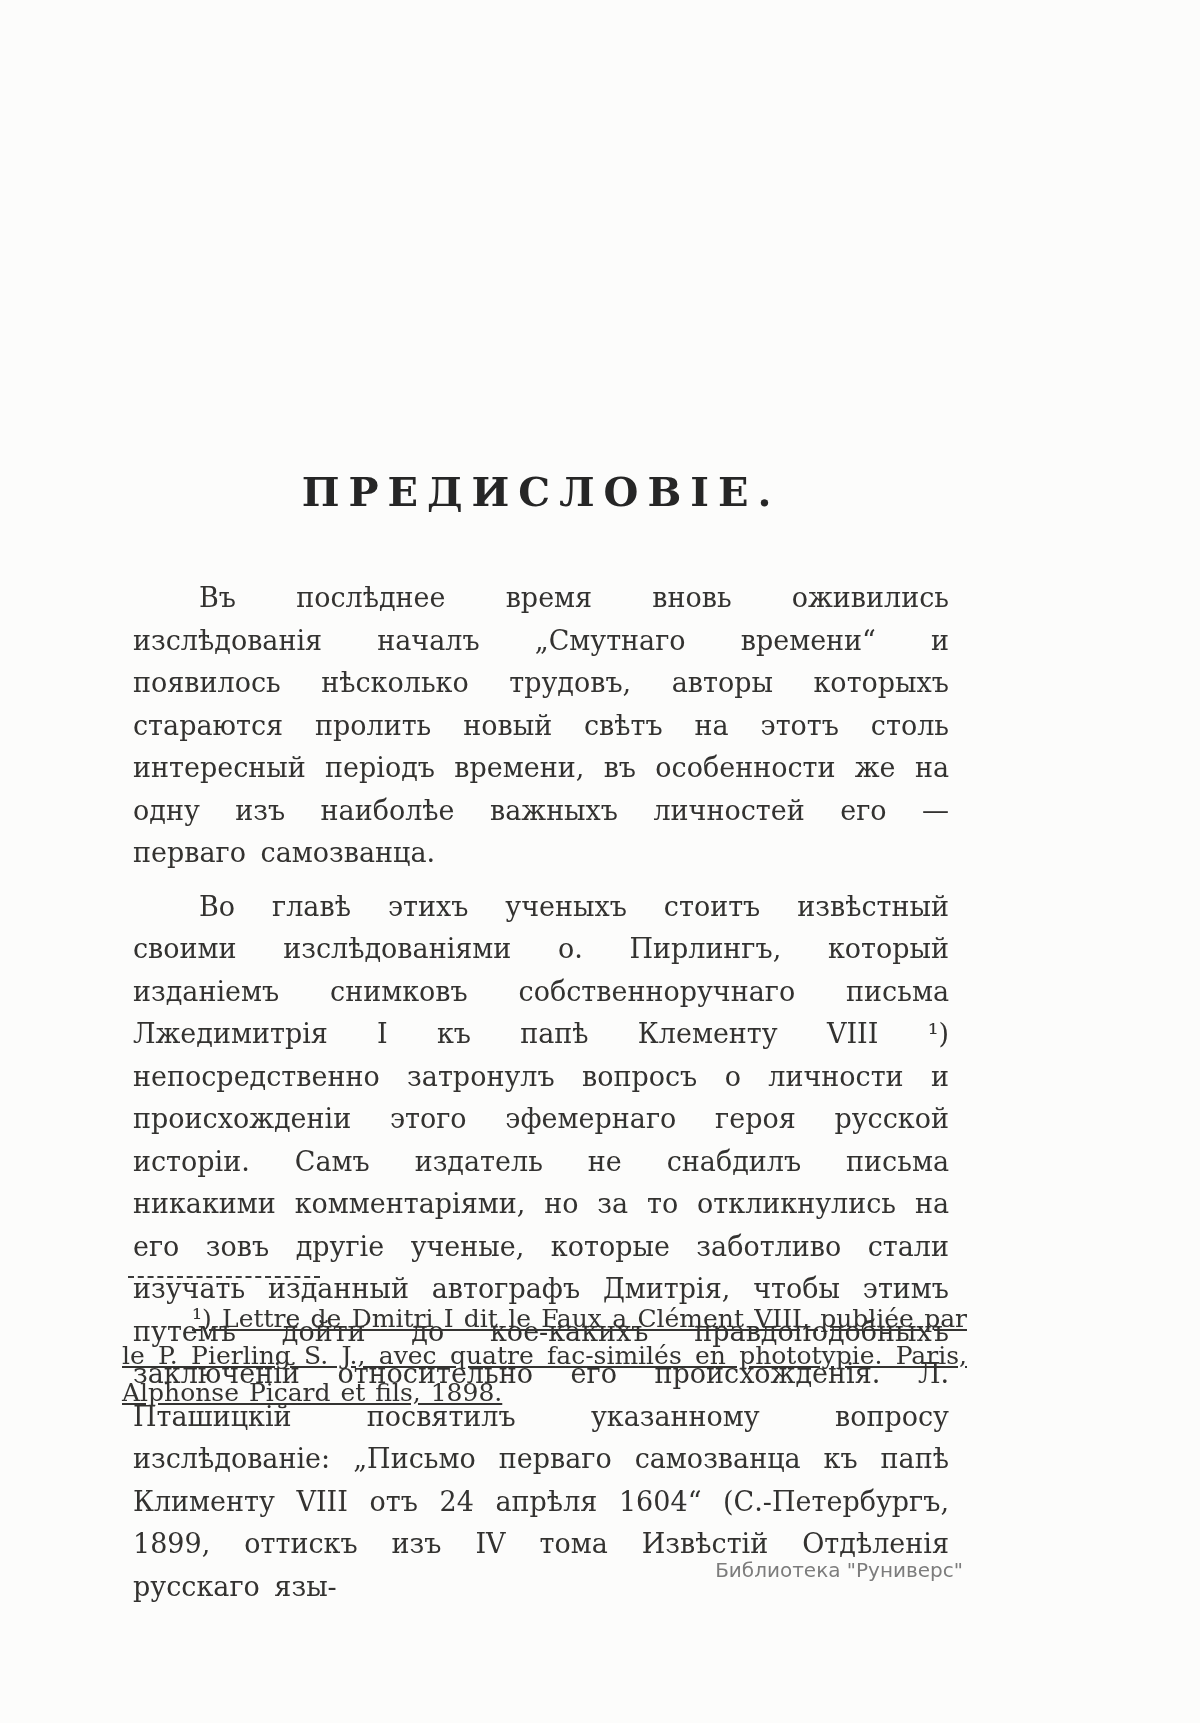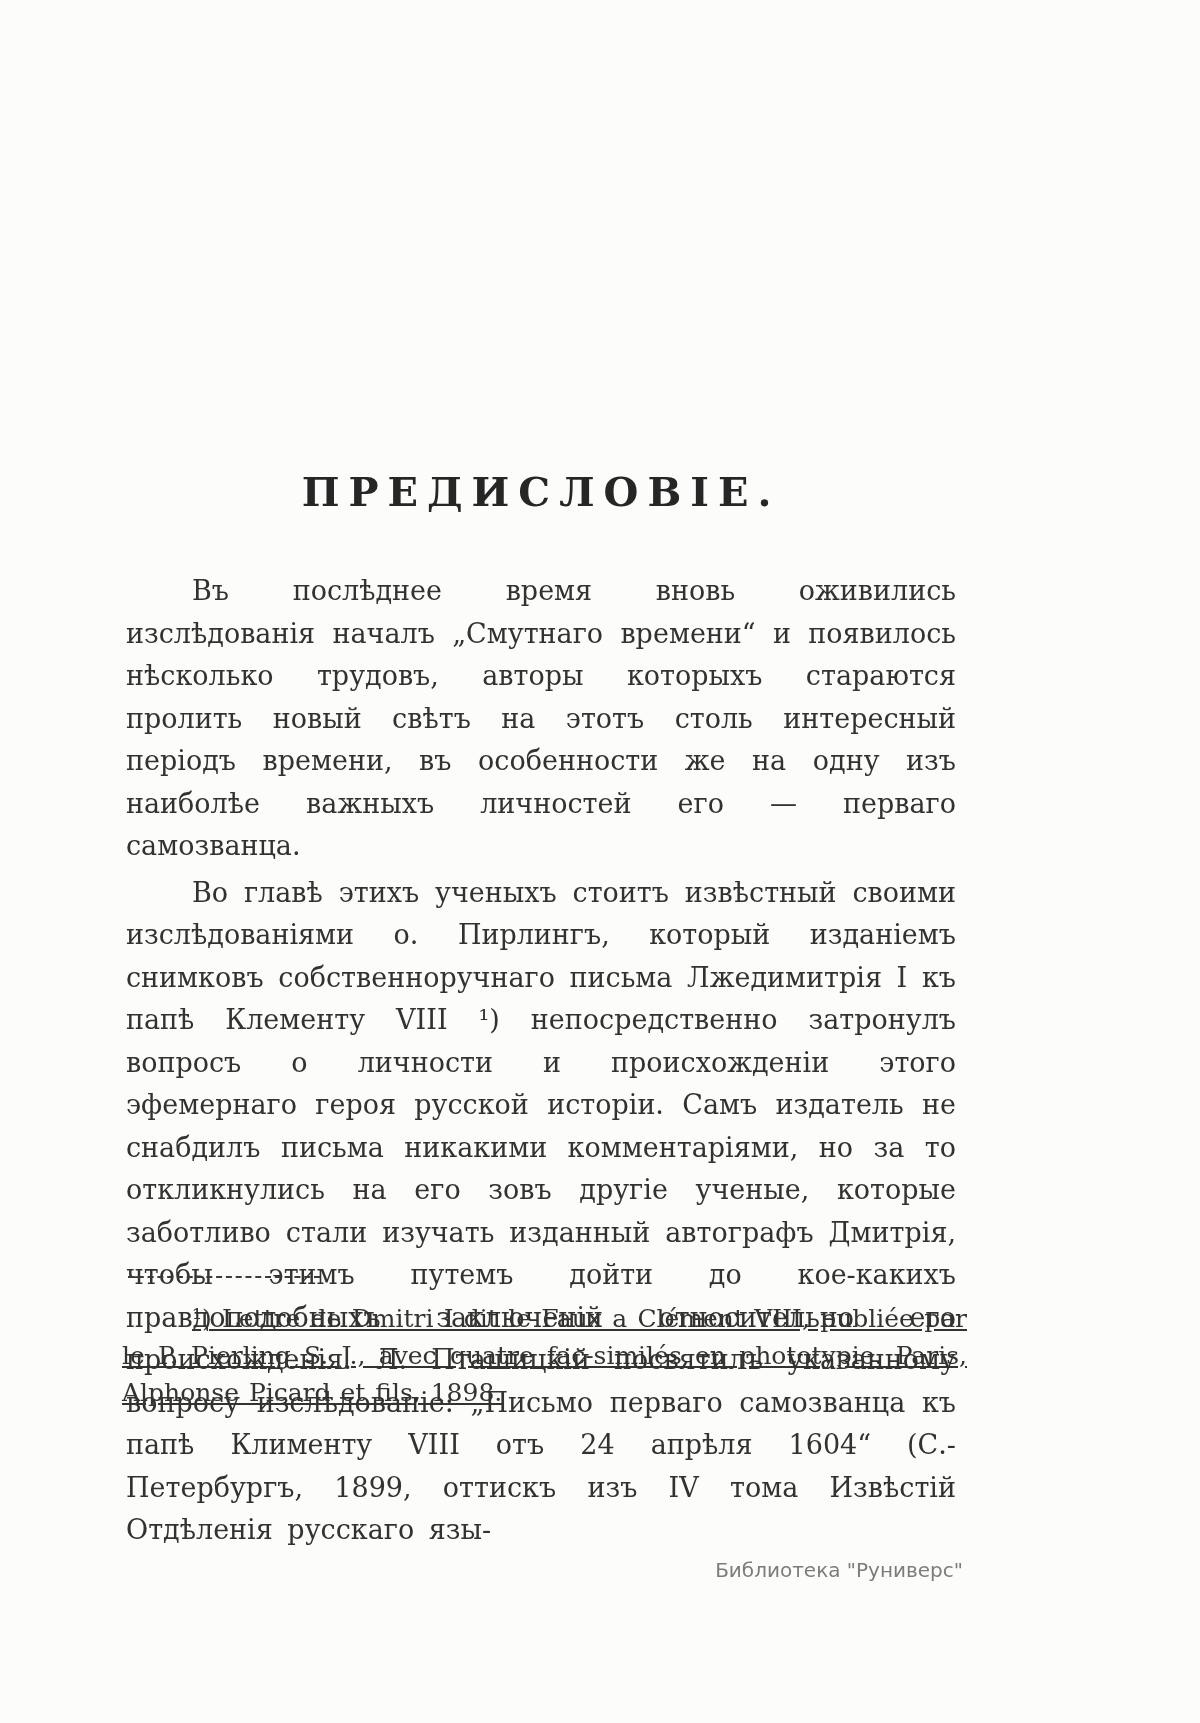--- a/index.html
+++ b/index.html
@@ -36,21 +36,21 @@
       top: 566px;
       left: 122px;
       width: 838px;
       font-size: 27px;
       line-height: 42.5px;
       text-align: justify;
       word-spacing: 6px;
       color: #333230;
     }
     .body-text p {
-      margin: 4px;
+      margin: 11px;
       text-indent: 66px;
     }
     .footnote-rule {
       position: absolute;
       top: 1276px;
       left: 128px;
       width: 192px;
       height: 0;
       border-top: 2.5px dashed #3a3a3a;
     }

